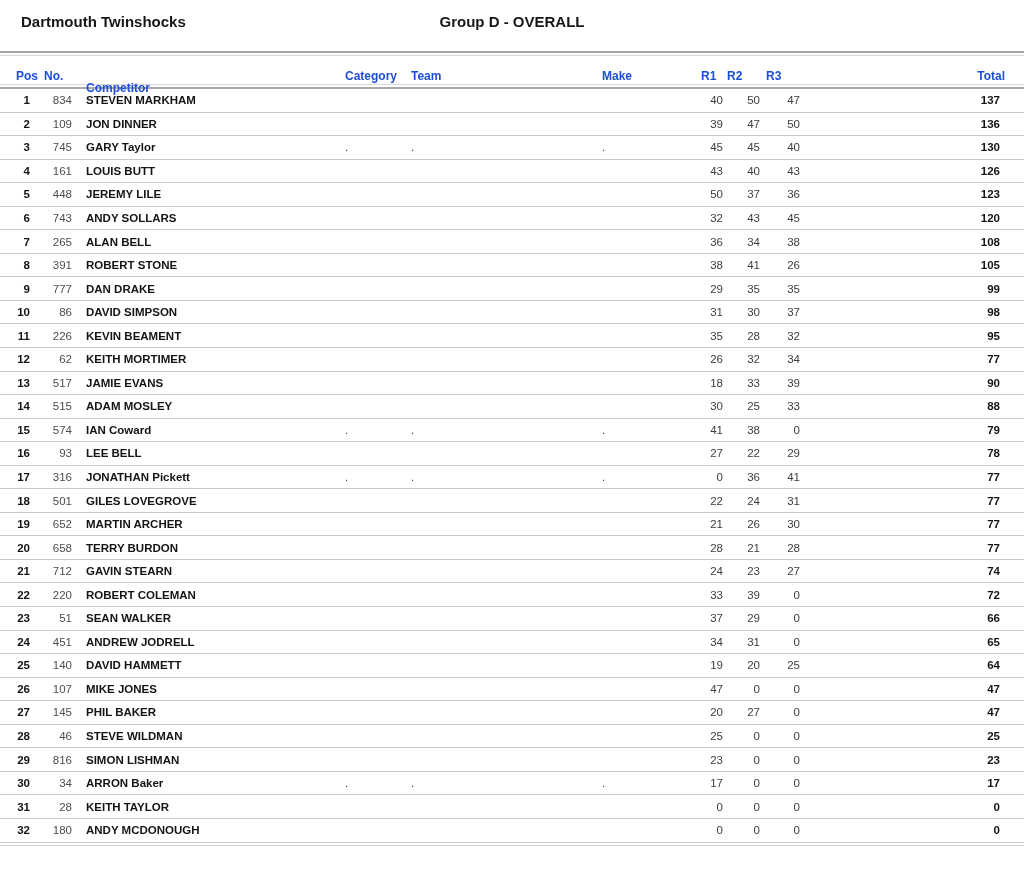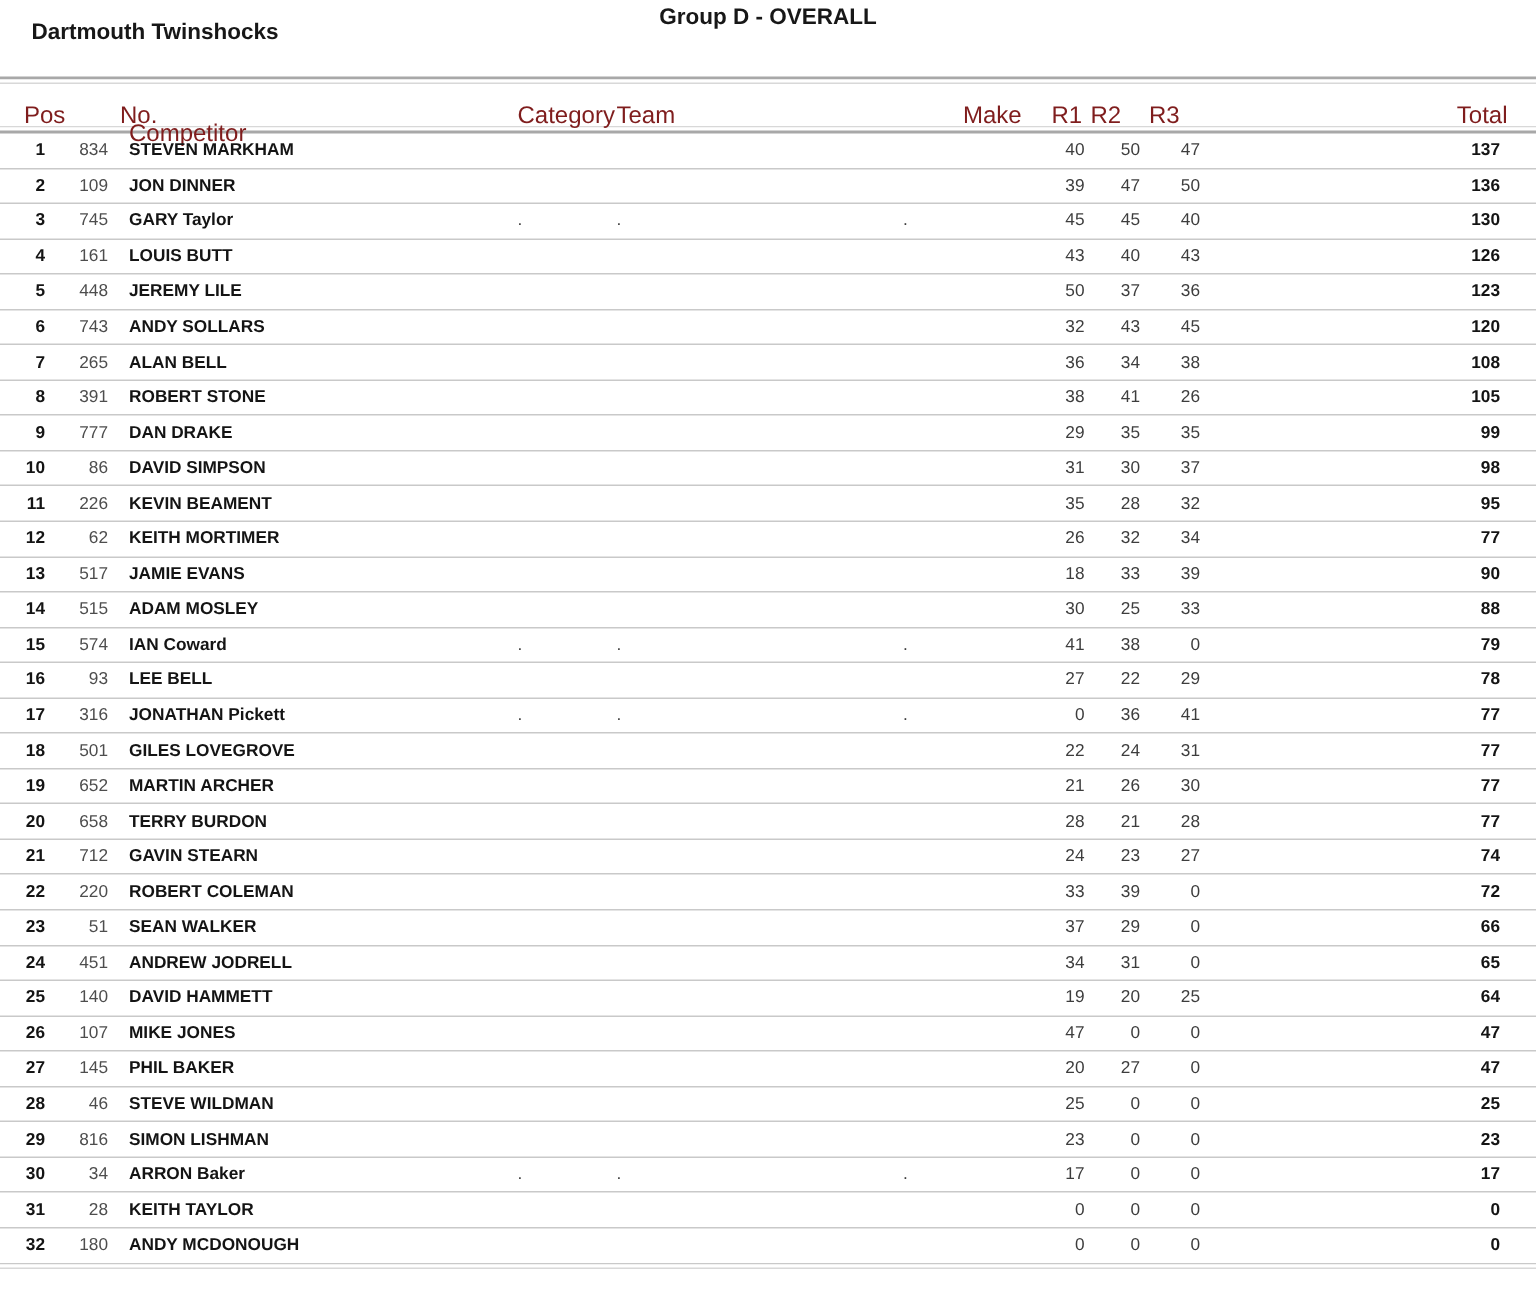--- a/index.html
+++ b/index.html
@@ -11,41 +11,41 @@
     font-family: "Liberation Sans", sans-serif;
     color: #1a1a1a;
     overflow: hidden;
   }
   .titlebar { position: relative; height: 51px; }
   .club-name {
     position: absolute; left: 21px; top: 13px;
     font-size: 15px; font-weight: bold; color: #171717;
   }
   .group-title {
-    position: absolute; left: 0; right: 0; top: 3px;
+    position: absolute; left: 0; right: 0; top: 13px;
     text-align: center; font-size: 15px; font-weight: bold; color: #171717;
   }
 
   
   .rule-a { height: 2px; background: #a8a8a8; }
   .rule-b { height: 1px; background: #d8d8d8; }
   .rule-gap { height: 2px; background: #ffffff; }
 
   .grid {
     display: grid;
     grid-template-columns: 34px 40px 270px 64px 193px 100px 26px 39px 40px 218px;
     align-items: center;
   }
-  .thead { height: 28px; font-size: 16px; font-weight: normal; color: #7f1d1d; }
+  .thead { height: 28px; font-size: 12px; font-weight: bold; color: #1d4ed8; }
   .h-pos   { padding-left: 16px; }
-  .h-no    { padding-left: 10px; margin-left: 36px; }
+  .h-no    { padding-left: 10px; }
   .h-comp  { padding-left: 12px; margin-top: 25px; }
   .h-cat   { padding-left: 1px; }
   .h-team  { padding-left: 3px; }
-  .h-make  { padding-left: 1px; margin-left: 40px; }
+  .h-make  { padding-left: 1px; }
   .h-r     { }
   .h-r2, .h-r3 { text-align: left; padding-right: 2px; }
   .h-total { text-align: right; padding-right: 19px; }
 
   .row {
     height: 22.55px;
     border-bottom: 1px solid #c9c9c9;
     font-size: 11.5px;
     color: #3d3d3d;
   }

